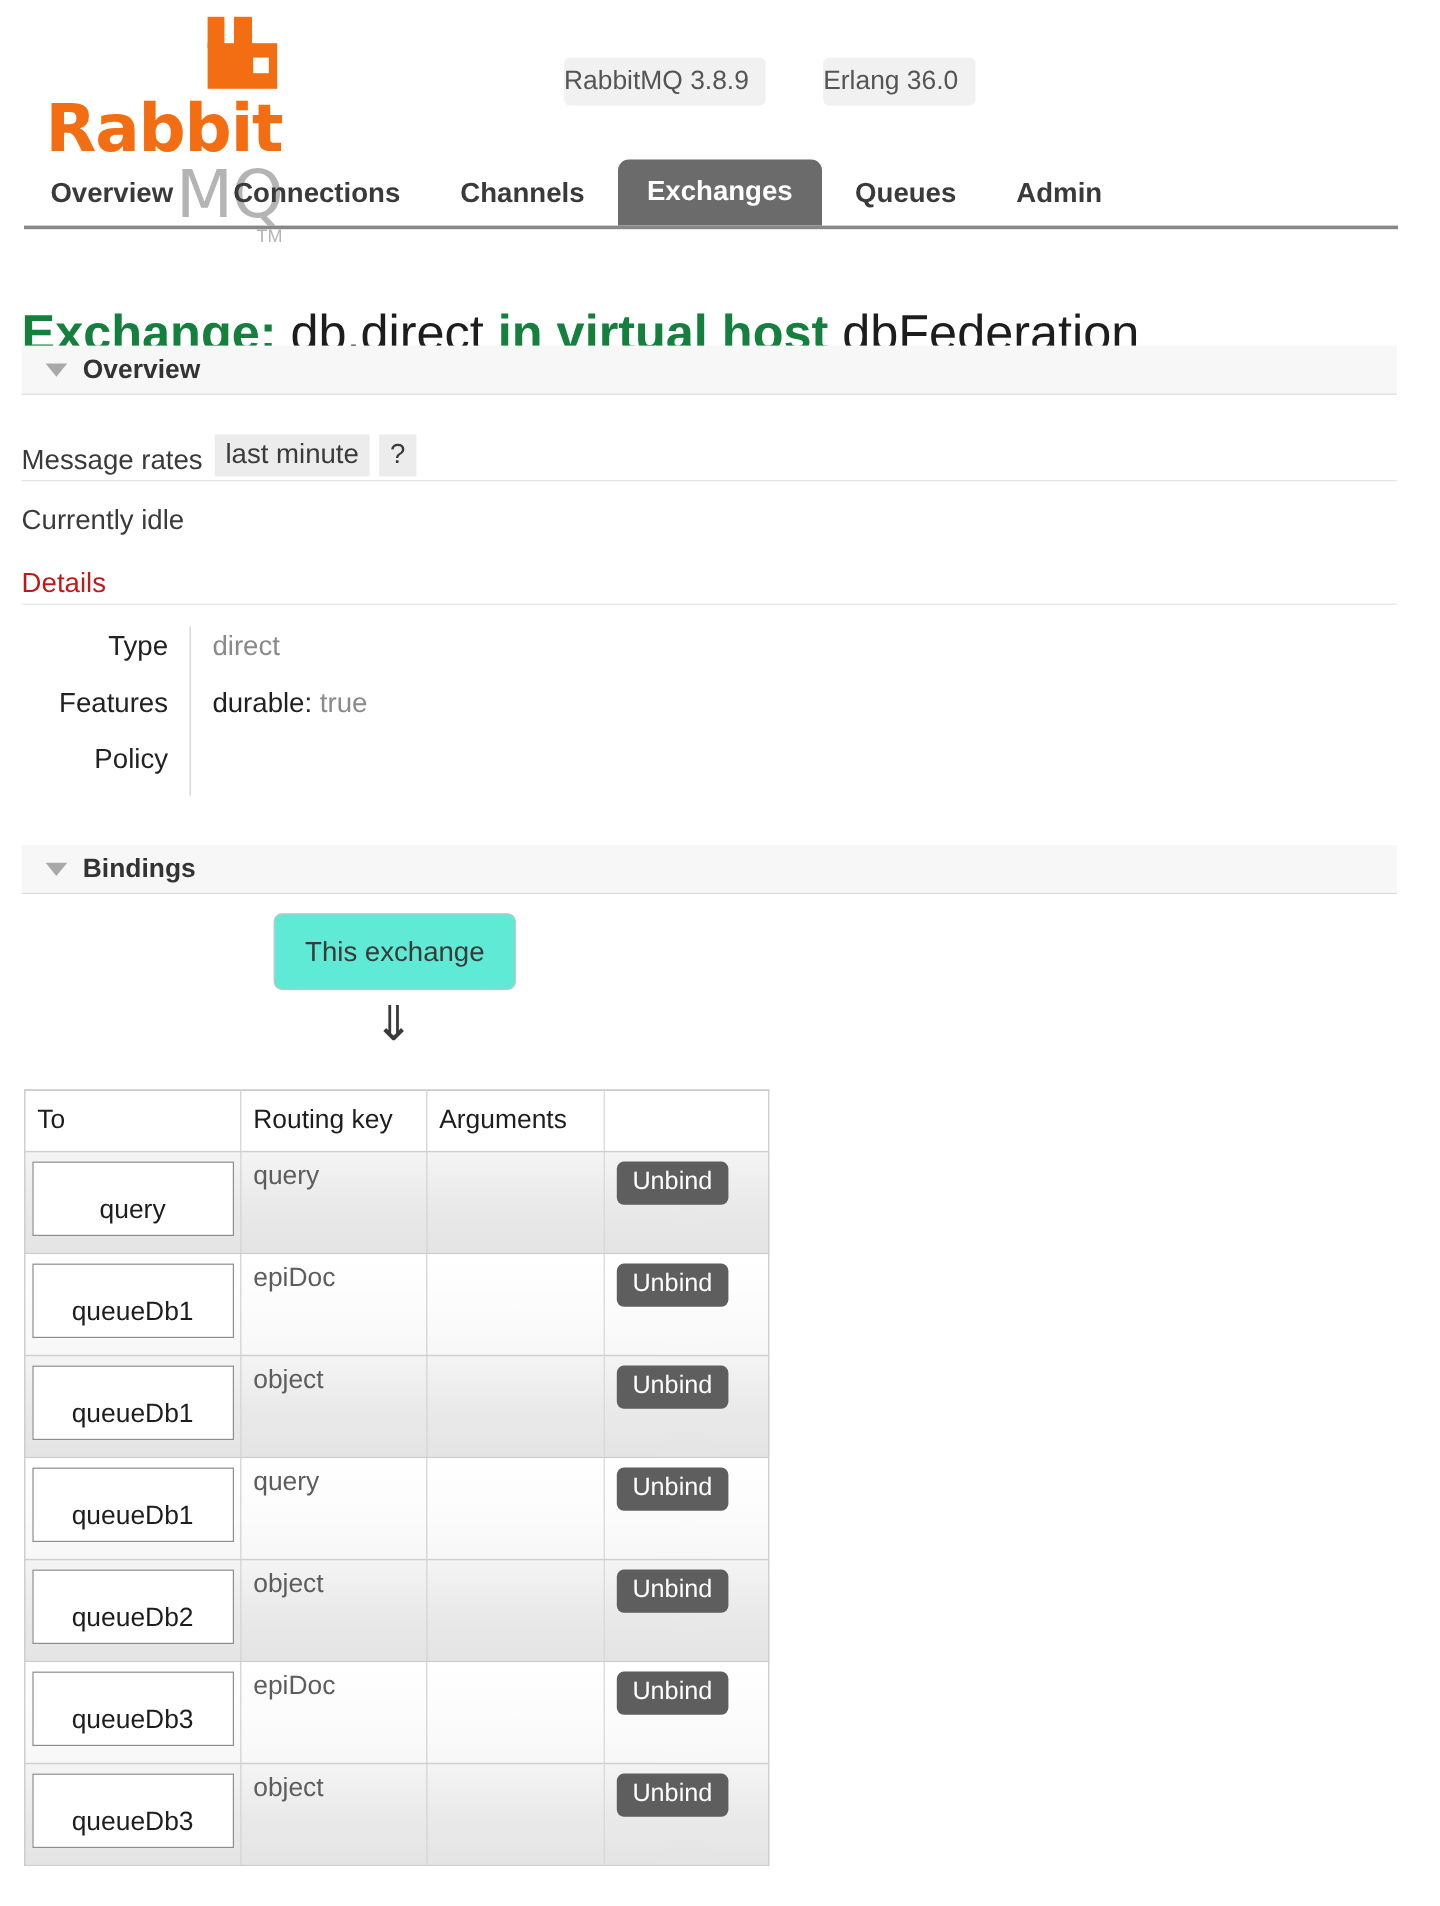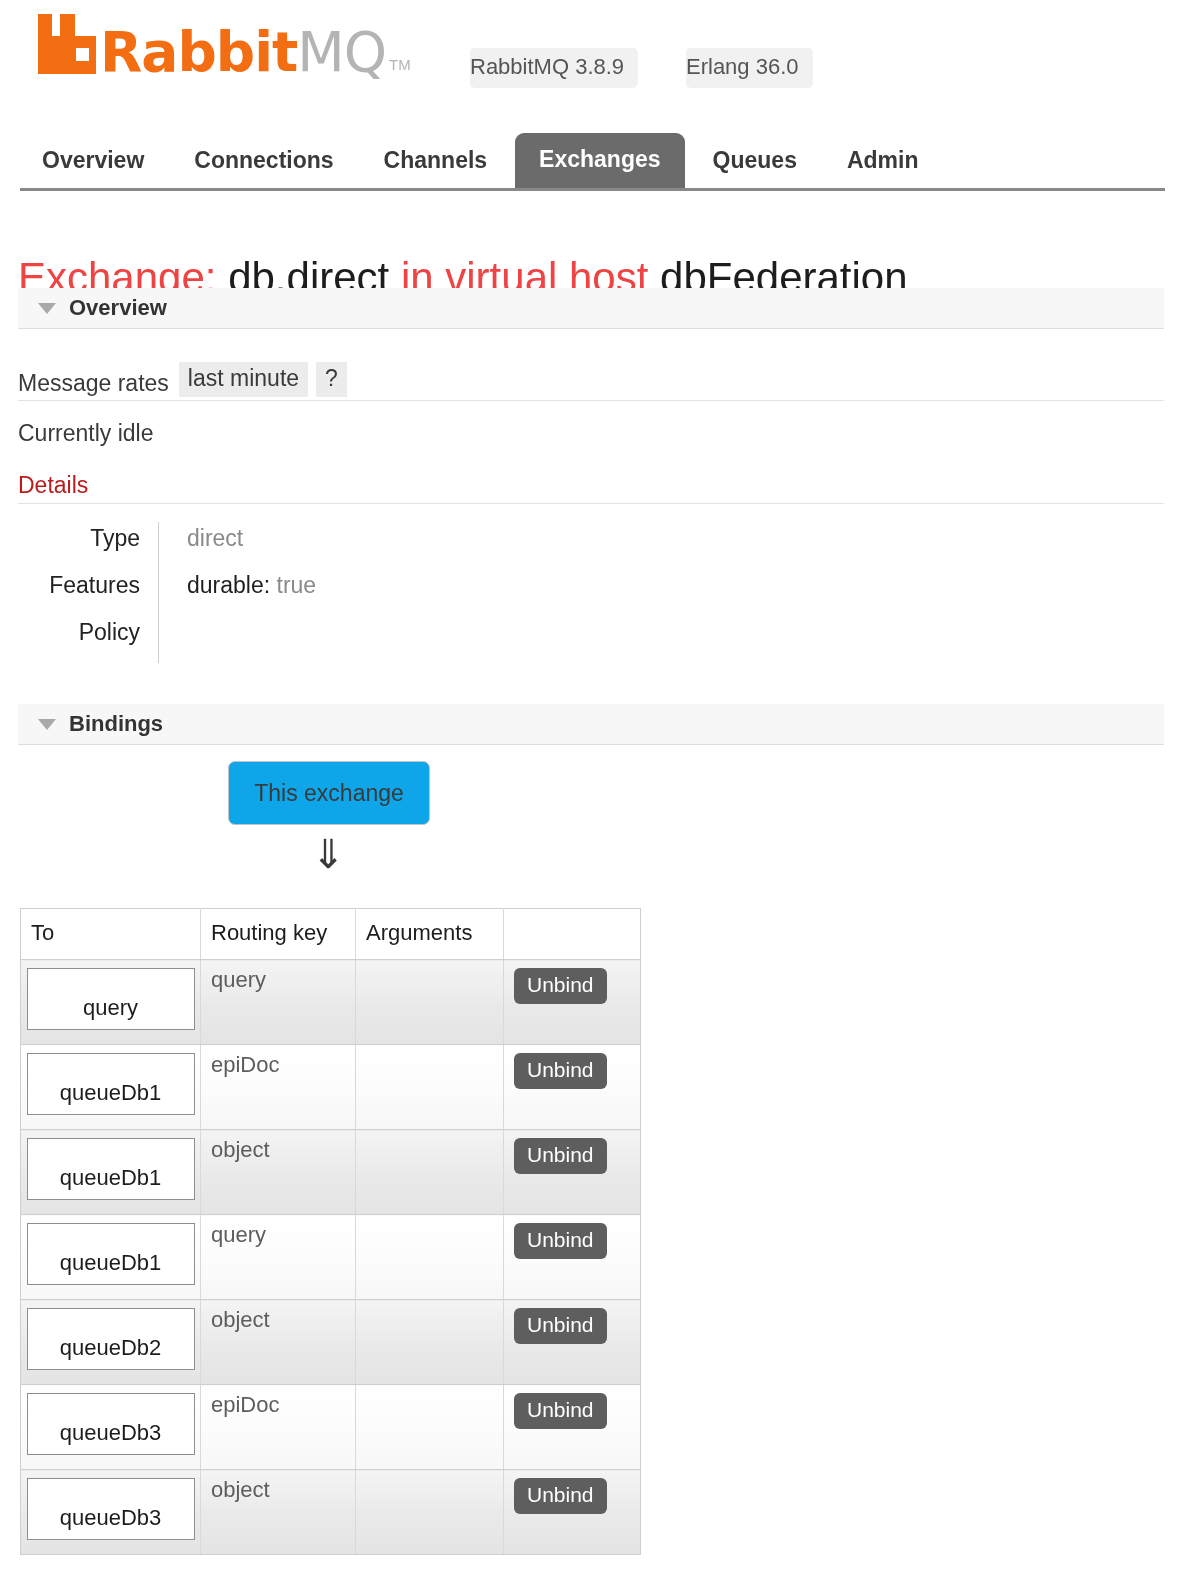--- a/index.html
+++ b/index.html
@@ -20,20 +20,21 @@
   #header {
     position: relative;
     height: 118px;
   }
   #logo-wrap {
     position: absolute;
     left: 38px;
     top: 14px;
     display: flex;
     align-items: flex-end;
+    flex-direction: column;
   }
   #logo-mark {
     position: relative;
     width: 58px;
     height: 60px;
     margin-right: 4px;
     margin-bottom: 6px;
   }
   
   #logo-mark .ear-l {
@@ -132,21 +133,21 @@
 
   
   #page-title {
     position: absolute;
     left: 18px;
     top: 228px;
     font-size: 42px;
     line-height: 1.05;
     white-space: nowrap;
   }
-  #page-title .lite { color: #ef4444; font-weight: normal; }
+  #page-title .lite { color: #15803d; font-weight: bold; }
   #page-title .strong { color: #1d1d1d; font-weight: normal; }
 
   
   .section-bar {
     position: absolute;
     left: 18px;
     width: 1146px;
     height: 40px;
     background: #f7f7f7;
     border-bottom: 1px solid #dedede;
@@ -226,40 +227,40 @@
     text-align: right;
     width: 122px;
     padding-right: 18px;
     font-size: 23px;
     color: #222222;
     height: 47px;
     line-height: 32px;
   }
   #details-table td.val {
     border-left: 1px solid #cfcfcf;
-    padding-left: 28px;
+    padding-left: 18px;
     font-size: 23px;
     height: 47px;
     line-height: 32px;
     min-width: 300px;
     margin-top: 29px;
   }
   #details-table .muted { color: #8a8a8a; }
   #details-table .bold-key { color: #1f1f1f; }
 
   
   #this-exchange-box {
     position: absolute;
     left: 228px;
     top: 761px;
     width: 200px;
     height: 62px;
     border: 1px solid #c3c3c3;
     border-radius: 7px;
-    background: #0ea5e9;
+    background: #5eead4;
     display: flex;
     align-items: center;
     justify-content: center;
     font-size: 23px;
     color: #3a3a3a;
     cursor: pointer;
   }
   #down-arrow {
     position: absolute;
     left: 228px;

